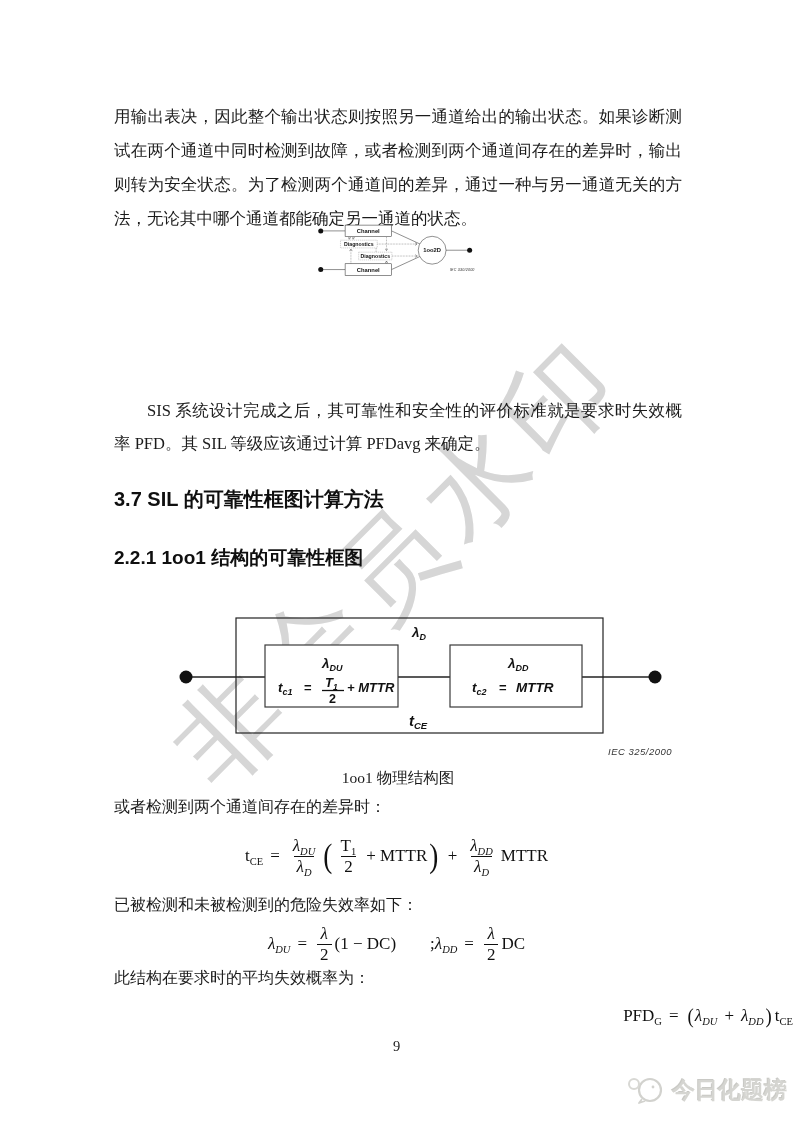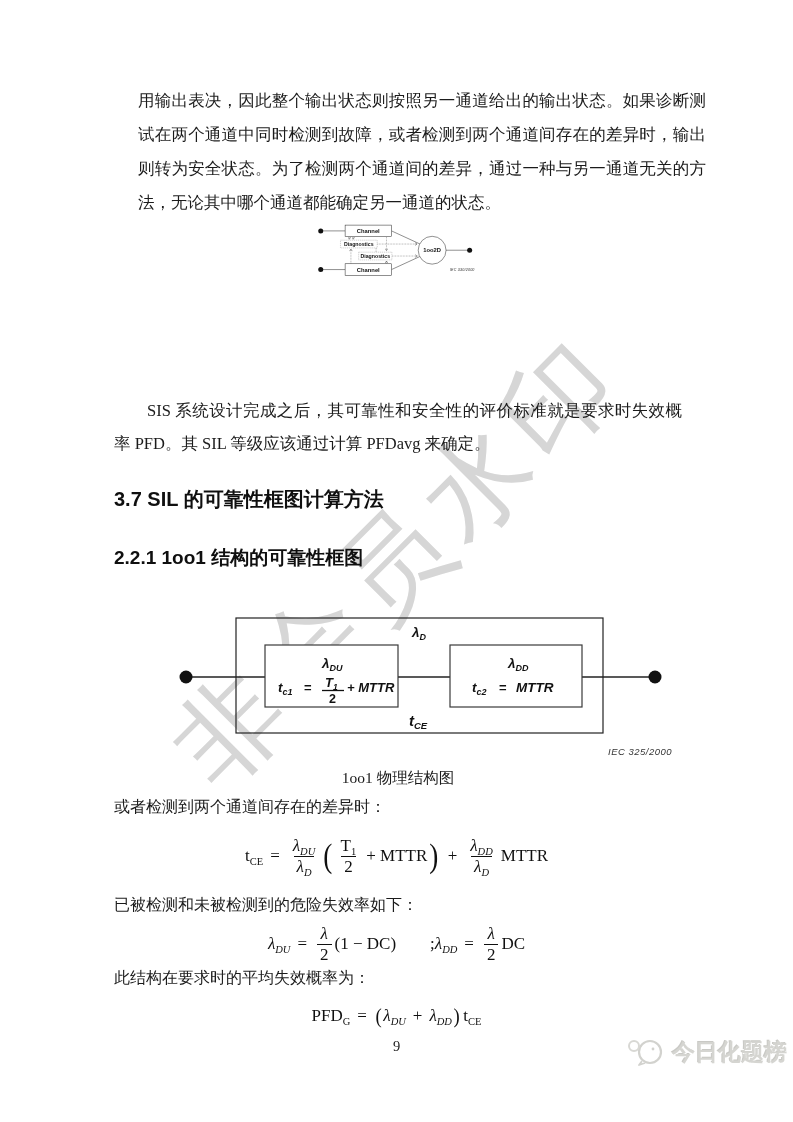--- a/index.html
+++ b/index.html
@@ -38,34 +38,34 @@
   .frac .den{border-top:1.3px solid #101010;padding:0 3px;}
   .frac .num{padding:0 3px;}
   .op{margin:0 7px;}
   .bigp{font-size:34px;font-weight:400;line-height:0.8;margin:0 1px;transform:scaleX(0.8);}
   .midp{font-size:22px;line-height:0.8;margin:0 1px;transform:scaleX(0.85);}
   .gap{display:inline-block;width:34px;}
   
   #pagenum{position:absolute;left:0;top:1038px;width:793px;text-align:center;font-size:14.5px;color:#222;}
   
   #footer-logo{
-    position:absolute;left:626px;top:1036px;display:flex;align-items:center;gap:6px;
+    position:absolute;left:626px;top:1074px;display:flex;align-items:center;gap:6px;
     font-family:"Liberation Sans","DejaVu Sans",sans-serif;font-weight:bold;font-size:23px;
     color:#d5d5d1;text-shadow:1px 1px 0 #ffffff,-1px -1px 0 #c9c9c5;
   }
   svg text{font-family:"Liberation Sans","DejaVu Sans",sans-serif;}
 </style>
 </head>
 <body>
 
 <div id="page">
 
   <div id="watermark">非会员水印</div>
 
-  <div class="para layer" style="top:84px;margin-left:24px;">用输出表决，因此整个输出状态则按照另一通道给出的输出状态。如果诊断测试在两个通道中同时检测到故障，或者检测到两个通道间存在的差异时，输出则转为安全状态。为了检测两个通道间的差异，通过一种与另一通道无关的方法，无论其中哪个通道都能确定另一通道的状态。</div>
+  <div class="para layer" style="top:100px;">用输出表决，因此整个输出状态则按照另一通道给出的输出状态。如果诊断测试在两个通道中同时检测到故障，或者检测到两个通道间存在的差异时，输出则转为安全状态。为了检测两个通道间的差异，通过一种与另一通道无关的方法，无论其中哪个通道都能确定另一通道的状态。</div>
 
   <svg class="layer" style="left:180px;top:222px;" width="430" height="140" viewBox="180 222 430 362">
     <defs>
       <marker id="arrV" viewBox="0 0 10 10" refX="7.5" refY="5" markerWidth="8" markerHeight="8" orient="auto-start-reverse">
         <path d="M1.5,1 L7.5,5 L1.5,9" fill="none" stroke="#3c3c3c" stroke-width="1.4"></path>
       </marker>
     </defs>
     <g stroke="#222" stroke-width="1.3">
       <line x1="209" y1="245" x2="266" y2="245"></line>
       <line x1="209" y1="345" x2="266" y2="345"></line>
@@ -173,21 +173,21 @@
     <span class="it"><span>λ</span><sub>DD</sub></span>
     <span class="op">=</span>
     <span class="frac">
       <span class="num it">λ</span>
       <span class="den">2</span>
     </span>
     <span>DC</span>
   </div>
 
   <div class="lineText layer" style="top:966px;">此结构在要求时的平均失效概率为：</div>
-  <div class="formula layer" style="top:998px;height:36px;">
+  <div class="formula layer" style="top:998px;height:36px;justify-content:flex-end;">
     <span><span>PFD</span><sub>G</sub></span>
     <span class="op">=</span>
     <span class="midp">(</span>
     <span class="it"><span>λ</span><sub>DU</sub></span>
     <span class="op">+</span>
     <span class="it"><span>λ</span><sub>DD</sub></span>
     <span class="midp">)</span>
     <span style="margin-left:2px;"><span>t</span><sub>CE</sub></span>
   </div>
 

